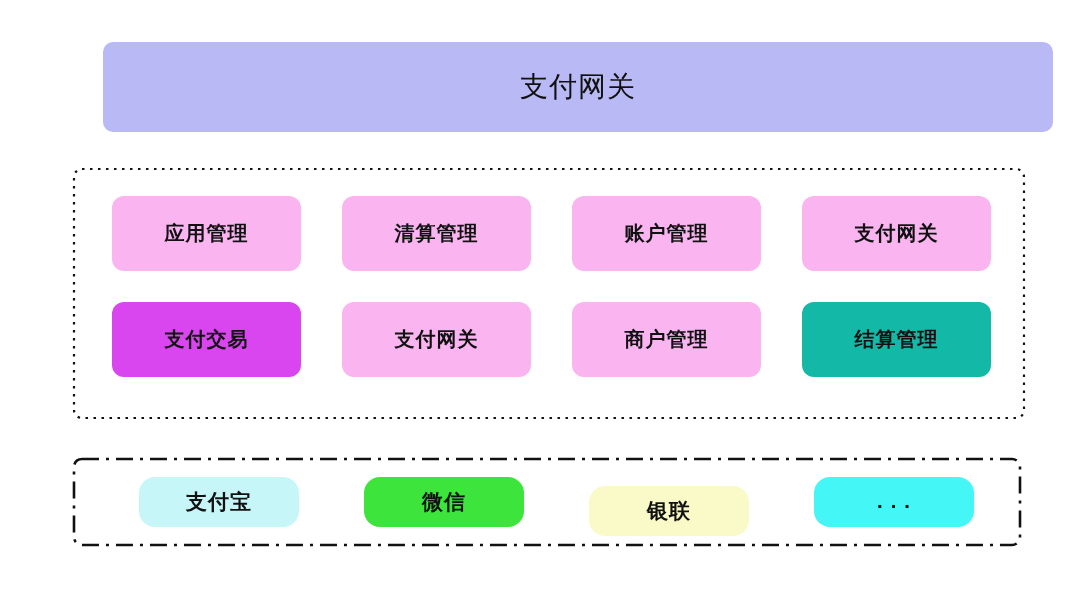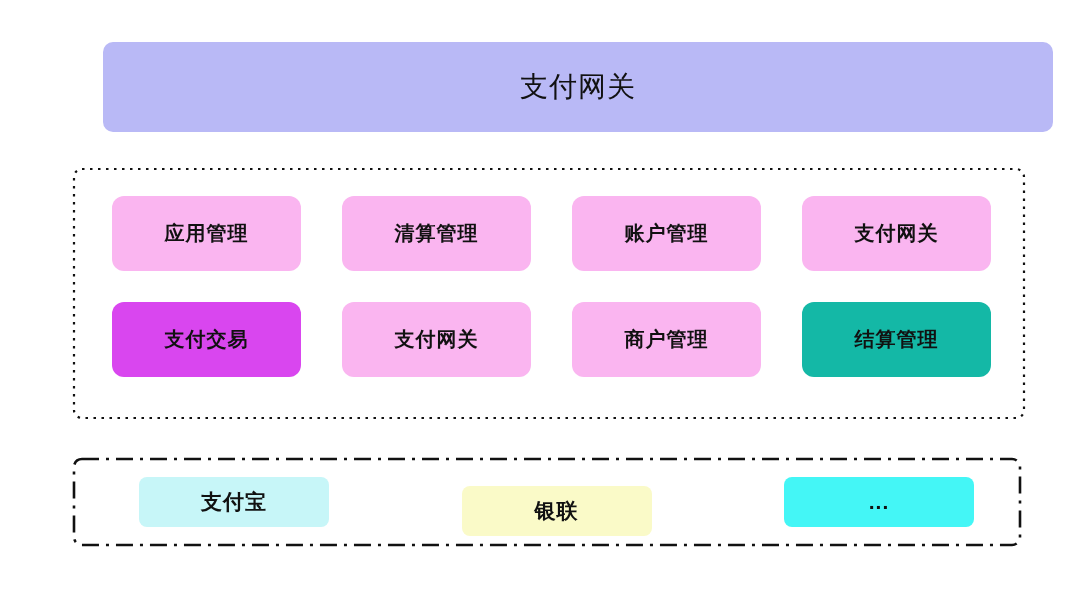--- a/index.html
+++ b/index.html
@@ -81,25 +81,26 @@
   
   .channels-row {
     position: absolute; inset: 0;
     box-sizing: border-box;
     display: flex;
     align-items: center;
     justify-content: space-between;
     padding: 0 48px 0 67px;
   }
   .channel-box {
-    width: 190px; height: 50px;
-    border-radius: 8px;
+    width: 160px; height: 50px;
+    border-radius: 16px;
     display: flex; align-items: center; justify-content: center;
     font-size: 21px; font-weight: bold;
     letter-spacing: 1px;
+    font-family: Liberation Mono, monospace;
   }
 </style>
 </head>
 <body>
 
 <div class="canvas">
 
   <div class="gateway-box" style="background-color: rgb(185, 185, 246);">支付网关</div>
 
   <div class="modules-panel">
@@ -117,18 +118,19 @@
       <div class="module-box" style="background-color: #14b8a6;">结算管理</div>
     </div>
   </div>
 
   <div class="channels-panel">
     <svg class="panel-svg">
       <rect class="panel-rect dashdot-rect"></rect>
     </svg>
     <div class="channels-row">
       <div class="channel-box" style="background-color: rgb(199, 246, 248);">支付宝</div>
+      <div class="channel-box" style="background-color: rgb(60, 228, 60);">微信</div>
       <div class="channel-box" style="background-color: rgb(250, 250, 200); margin-top: 18px;">银联</div>
       <div class="channel-box" style="background-color: rgb(68, 246, 246);">...</div>
     </div>
   </div>
 
 </div>
 
 </body></html>

